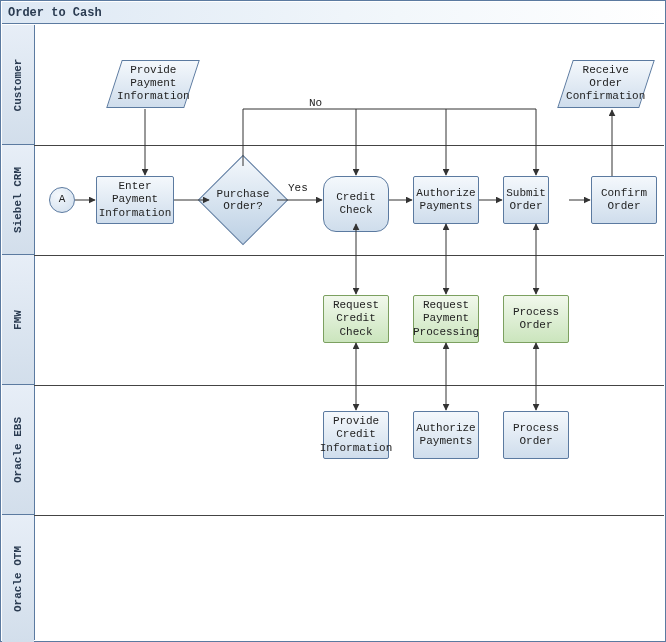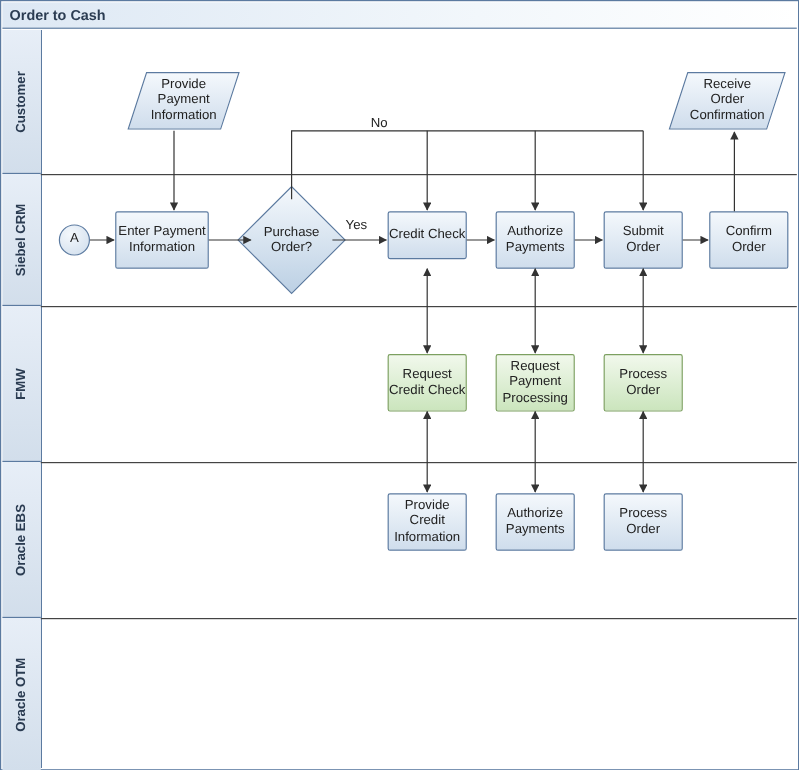--- a/index.html
+++ b/index.html
@@ -7,20 +7,21 @@
     font-family: Arial, Helvetica, sans-serif;
     background: #fff;
   }
   .canvas {
     position: relative;
     width: 666px;
     height: 642px;
     border: 1px solid #5b7aa0;
     box-sizing: border-box;
     background: #fff;
+    font-family: Liberation Mono, monospace;
   }
   .title-bar {
     position: absolute;
     left: 1px; right: 1px; top: 1px;
     height: 22px;
     background: linear-gradient(to right, #dde8f4 0%, #f2f7fb 60%, #ffffff 100%);
     border-bottom: 1px solid #5b7aa0;
     font-size: 12px;
     font-weight: bold;
     color: #2b3c52;
@@ -169,27 +170,27 @@
     <span>Enter Payment Information</span>
   </div>
 
   <div class="diamond-wrap" style="left:210px; top:167px; width:64px; height:64px;">
     <div class="diamond"></div>
     <div class="diamond-label">
         <span>Purchase Order?</span>
       </div>
   </div>
 
-  <div class="node rect" style="left:322px; top:175px; width:66px; height:40px;">
+  <div class="node rect" style="left:322px; top:175px; width:66px; height:56px;border-radius:13px;">
     <span>Credit Check</span>
   </div>
   <div class="node rect" style="left:412px; top:175px; width:66px; height:48px;">
     <span>Authorize Payments</span>
   </div>
-  <div class="node rect" style="left:502px; top:175px; width:66px; height:48px;">
+  <div class="node rect" style="left:502px; top:175px; width:46px; height:48px;">
     <span>Submit Order</span>
   </div>
   <div class="node rect green" style="left:322px; top:294px; width:66px; height:48px;">
     <span>Request Credit Check</span>
   </div>
 
   <div class="node rect" style="left:590px; top:175px; width:66px; height:48px;">
     <span>Confirm Order</span>
   </div>
   <div class="node rect green" style="left:412px; top:294px; width:66px; height:48px;">

